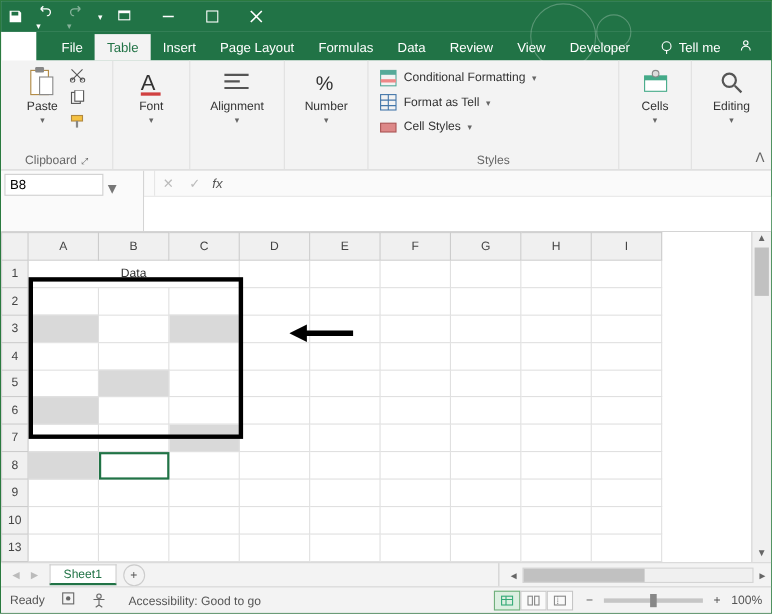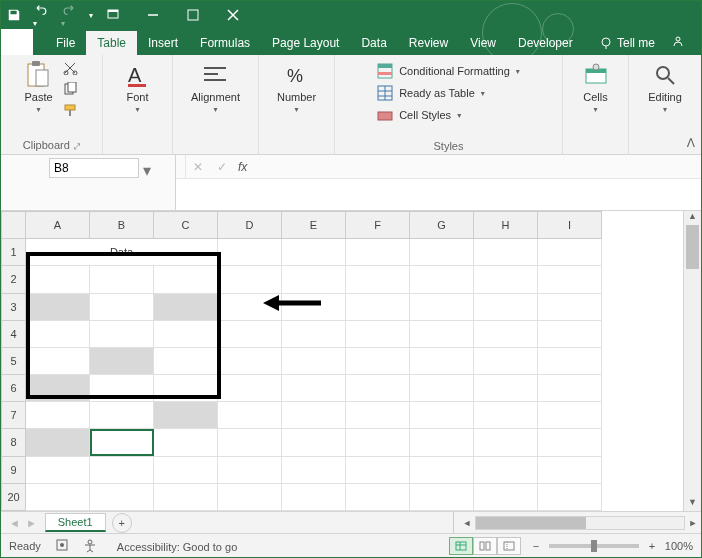--- a/index.html
+++ b/index.html
@@ -33,21 +33,21 @@
   .bigbtn { display:flex; flex-direction:column; align-items:center; gap:2px; font-size:11px; color:#333;}
   .bigbtn .ico { width:28px; height:28px; display:flex; align-items:center; justify-content:center;}
   .sidebtns { display:flex; flex-direction:column; gap:4px; font-size:12px;}
   .droparrow { font-size:8px; color:#666;}
   .ribpop { color:#666; font-size:8px; margin-left:4px;}
   .styleitem { display:flex; align-items:center; gap:6px; font-size:11px; color:#333;}
   .collapse { position:absolute; right:6px; bottom:4px; font-size:12px; color:#666;}
 
   
   .fxbar { height:56px; display:flex; border-bottom:1px solid #d4d4d4; background:#fafafa;}
-  .namebox { width:130px; border-right:1px solid #d4d4d4; display:flex; align-items:flex-start; padding:3px;margin-left:45px;}
+  .namebox { width:130px; border-right:1px solid #d4d4d4; display:flex; align-items:flex-start; padding:3px;}
   .namebox input { width:90px; border:1px solid #cfcfcf; font-size:12px; padding:2px 4px;}
   .namebox .nbdrop { padding:3px 4px; color:#777;}
   .fxinner { flex:1; display:flex; flex-direction:column;}
   .fxrow { display:flex; align-items:center; height:24px; border-bottom:1px solid #e6e6e6;}
   .fxrow .fbtn { width:24px; text-align:center; color:#bbb; font-size:12px;}
   .fxrow .fxlbl { font-style:italic; font-size:12px; color:#555; padding:0 4px;}
   .fxarea { flex:1; background:#fff;}
 
   
   .gridwrap { flex:1; display:flex; overflow:hidden; position:relative; background:#fff;}
@@ -138,22 +138,22 @@
             <path d="M1 1L11 11M11 1L1 11" stroke="#fff" stroke-width="1.5"></path>
           </svg>
         </span>
     </div>
   </div>
 
   <div class="tabs">
     <div class="tab">File</div>
     <div class="tab active">Table</div>
     <div class="tab">Insert</div>
+    <div class="tab">Page Layout</div>
     <div class="tab">Formulas</div>
-    <div class="tab">Page Layout</div>
     <div class="tab">Data</div>
     <div class="tab">Review</div>
     <div class="tab">View</div>
     <div class="tab">Developer</div>
     <div class="right">
       <div class="tellme">
         <svg width="14" height="14">
             <circle cx="7" cy="6" r="4" fill="none" stroke="#fff"></circle>
             <line x1="7" y1="10" x2="7" y2="13" stroke="#fff"></line>
           </svg>
@@ -235,39 +235,39 @@
             <svg width="24" height="24">
               <text x="2" y="19" font-size="18" fill="#333">%</text>
             </svg>
           </div>
         <span>Number</span>
         <span class="droparrow">▾</span>
       </div>
       <div></div>
     </div>
 
-    <div class="rgroup" style="flex:1; align-items:center;">
+    <div class="rgroup" style="flex:1; align-items:flex-start;">
       <div style="display:flex; flex-direction:column; gap:6px; padding-top:2px;">
         <div class="styleitem">
           <svg width="16" height="16">
               <rect x="1" y="1" width="14" height="14" fill="none" stroke="#5a9"></rect>
               <rect x="1" y="1" width="14" height="4" fill="#5a9"></rect>
               <rect x="1" y="9" width="14" height="3" fill="#e88"></rect>
             </svg>
           <span>Conditional Formatting</span>
           <span class="droparrow">▾</span>
         </div>
         <div class="styleitem">
           <svg width="16" height="16">
               <rect x="1" y="1" width="14" height="14" fill="none" stroke="#47a"></rect>
               <line x1="1" y1="6" x2="15" y2="6" stroke="#47a"></line>
               <line x1="1" y1="11" x2="15" y2="11" stroke="#47a"></line>
               <line x1="8" y1="1" x2="8" y2="15" stroke="#47a"></line>
             </svg>
-          <span>Ready as Table</span>
+          <span>Format as Tell</span>
           <span class="droparrow">▾</span>
         </div>
         <div class="styleitem">
           <svg width="16" height="16">
               <rect x="1" y="5" width="14" height="8" fill="#d88" stroke="#a55"></rect>
             </svg>
           <span>Cell Styles</span>
           <span class="droparrow">▾</span>
         </div>
       </div>
@@ -438,21 +438,33 @@
             <td></td>
             <td></td>
             <td></td>
             <td></td>
             <td></td>
             <td></td>
             <td></td>
             <td></td>
           </tr>
       <tr>
-            <th class="rowh">20</th>
+            <th class="rowh">10</th>
+        <td></td>
+            <td></td>
+            <td></td>
+            <td></td>
+            <td></td>
+            <td></td>
+            <td></td>
+            <td></td>
+            <td></td>
+          </tr>
+      <tr>
+            <th class="rowh">13</th>
         <td></td>
             <td></td>
             <td></td>
             <td></td>
             <td></td>
             <td></td>
             <td></td>
             <td></td>
             <td></td>
           </tr>

